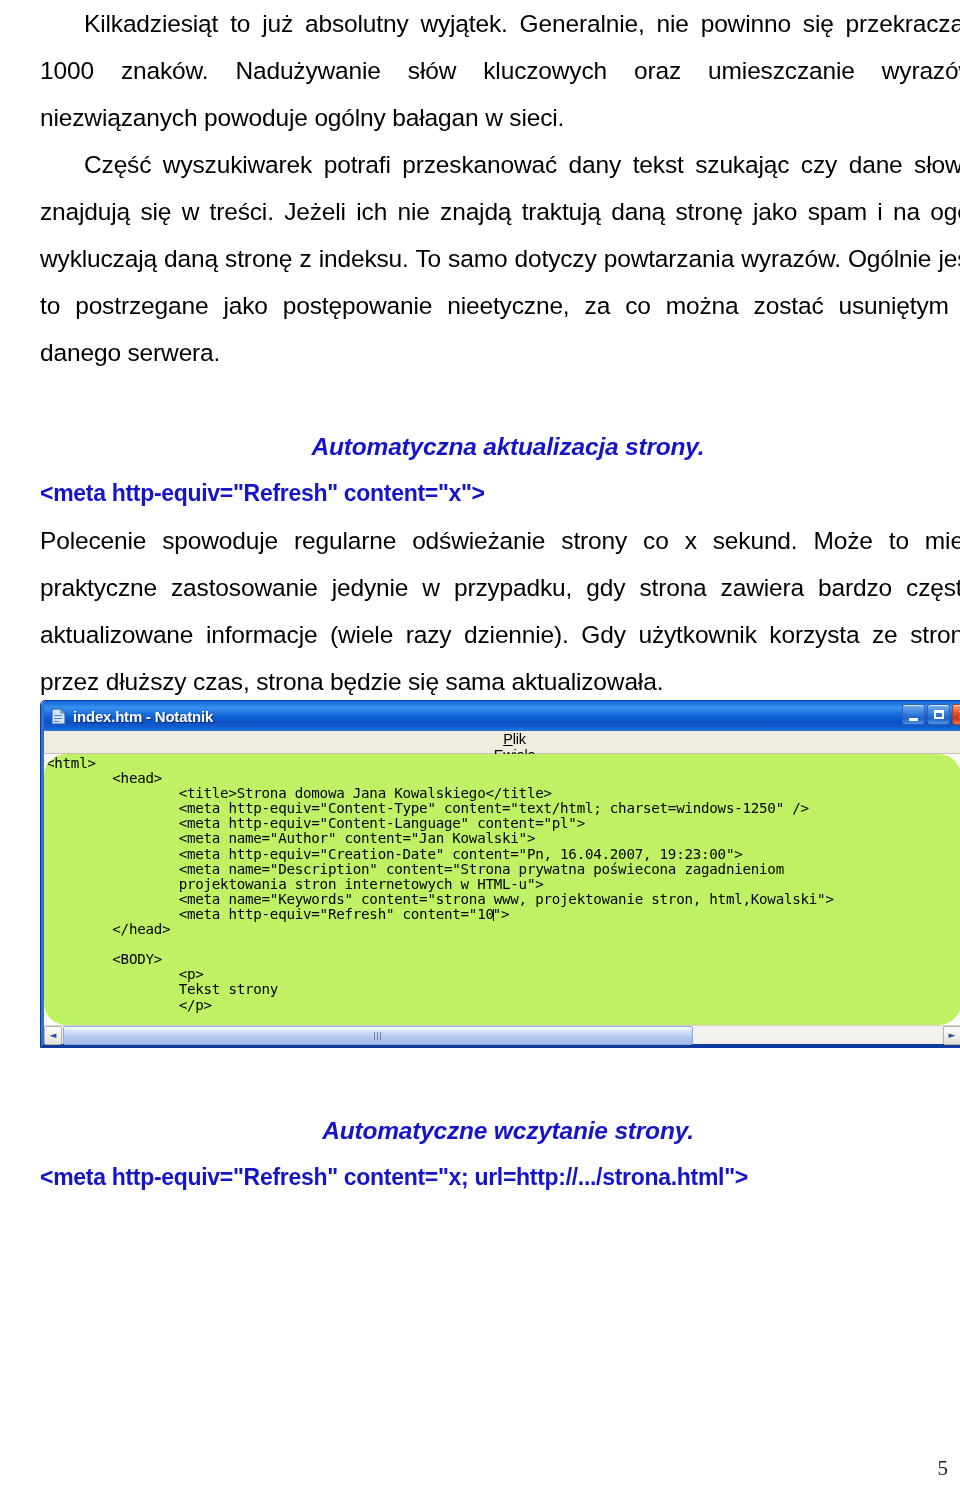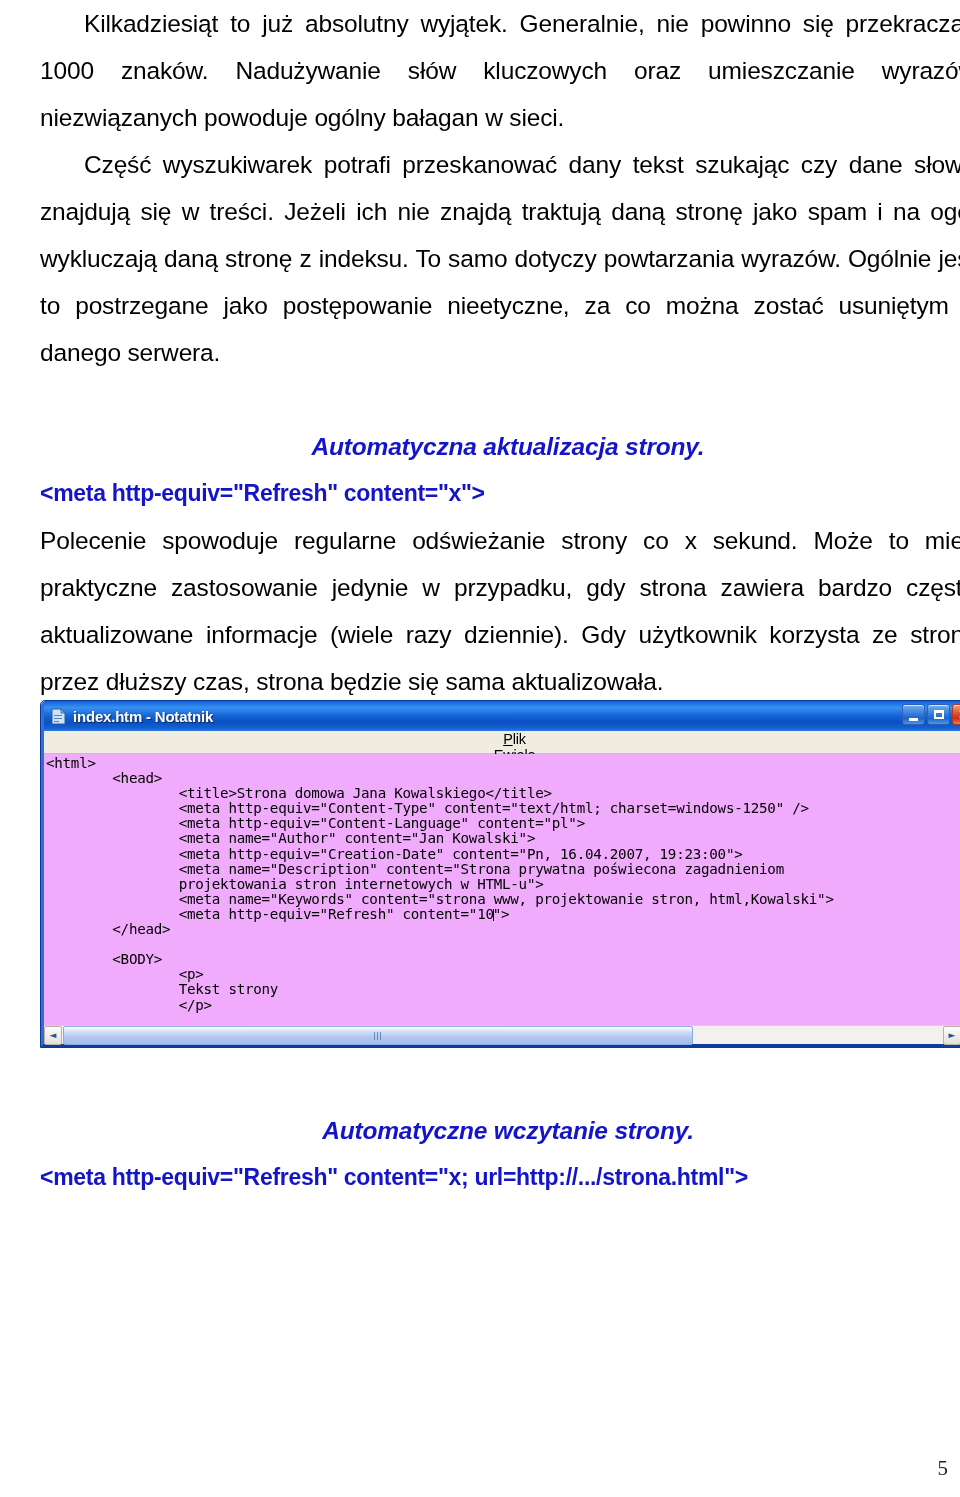--- a/index.html
+++ b/index.html
@@ -195,24 +195,25 @@
     position: absolute;
     left: 0; top: 53px;
     right: 0; bottom: 0;
     background: #ffffff;
     box-sizing: border-box;
   }
   .np-textarea {
     position: absolute;
     left: 0; top: 0;
     right: 19px; bottom: 19px;
-    background: #f0abfc;
+    background: #bef264;
     overflow: hidden;
     padding: 2px 16px 0 2px;
     box-sizing: border-box;
+    border-radius: 22px;
   }
   pre.np-code {
     margin: 0;
     font-family: "DejaVu Sans Mono", "Liberation Mono", monospace;
     font-size: 14.2px;
     line-height: 15.1px;
     color: #000000;
     white-space: pre;
     letter-spacing: -0.25px;
   }

